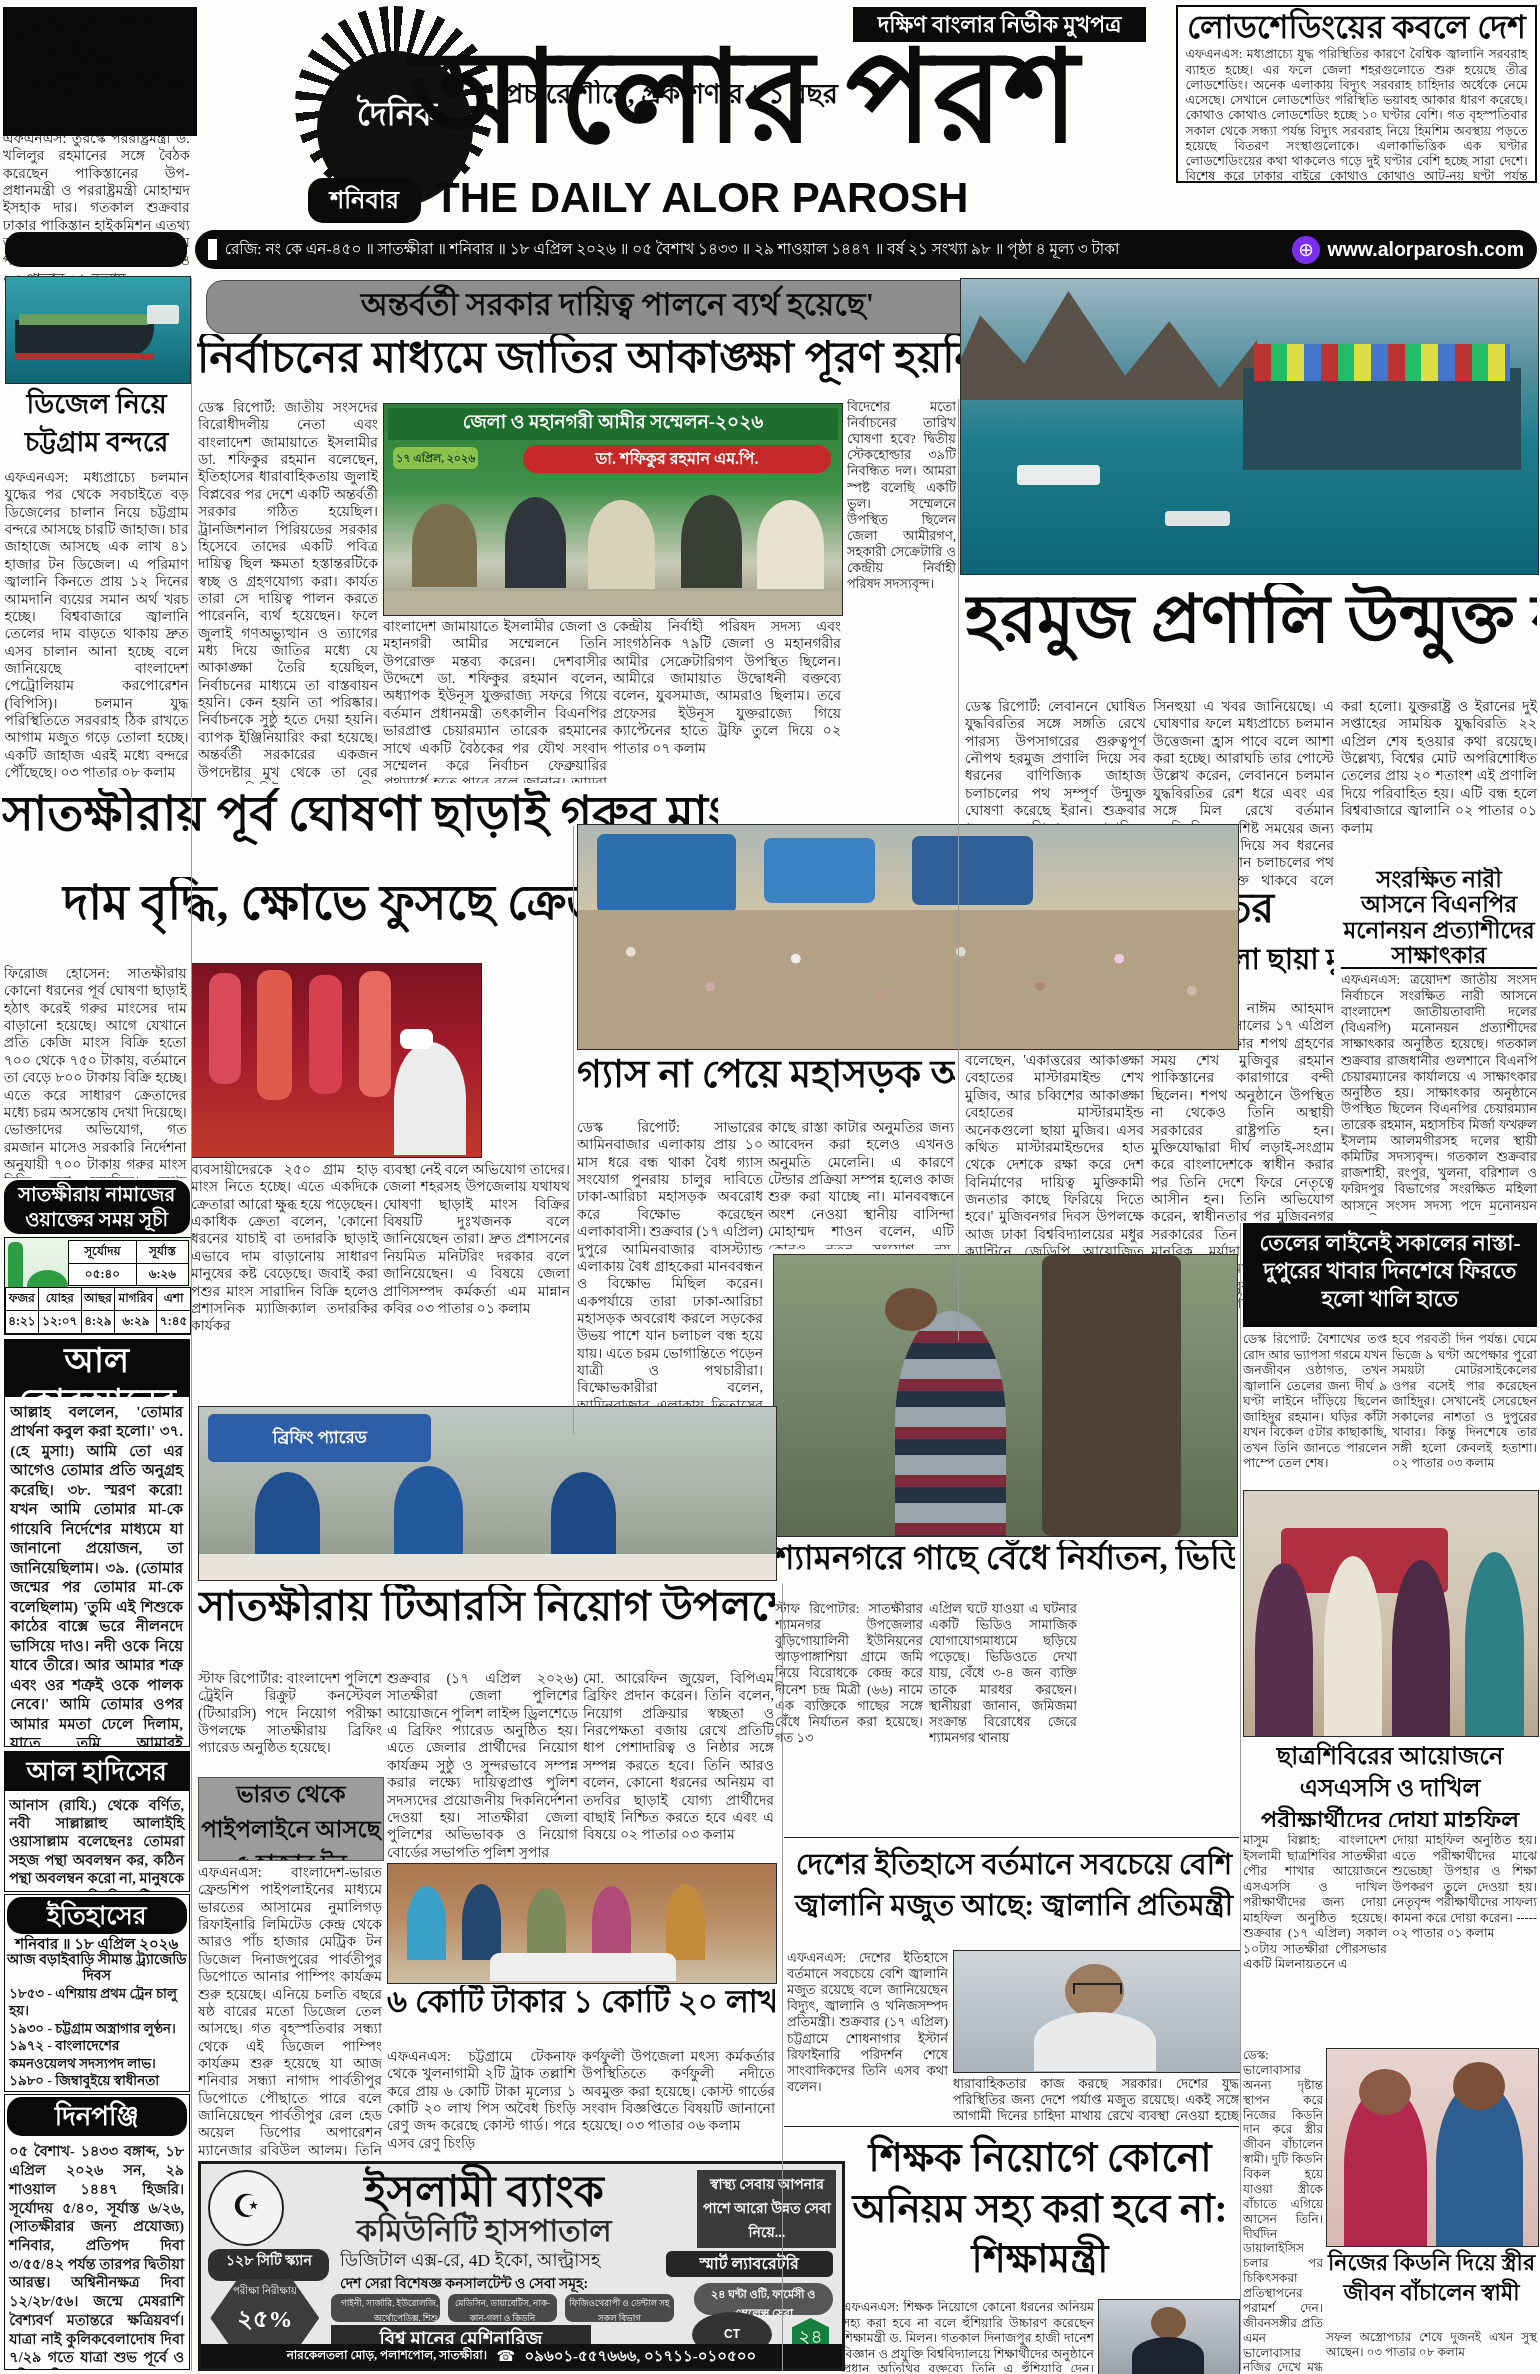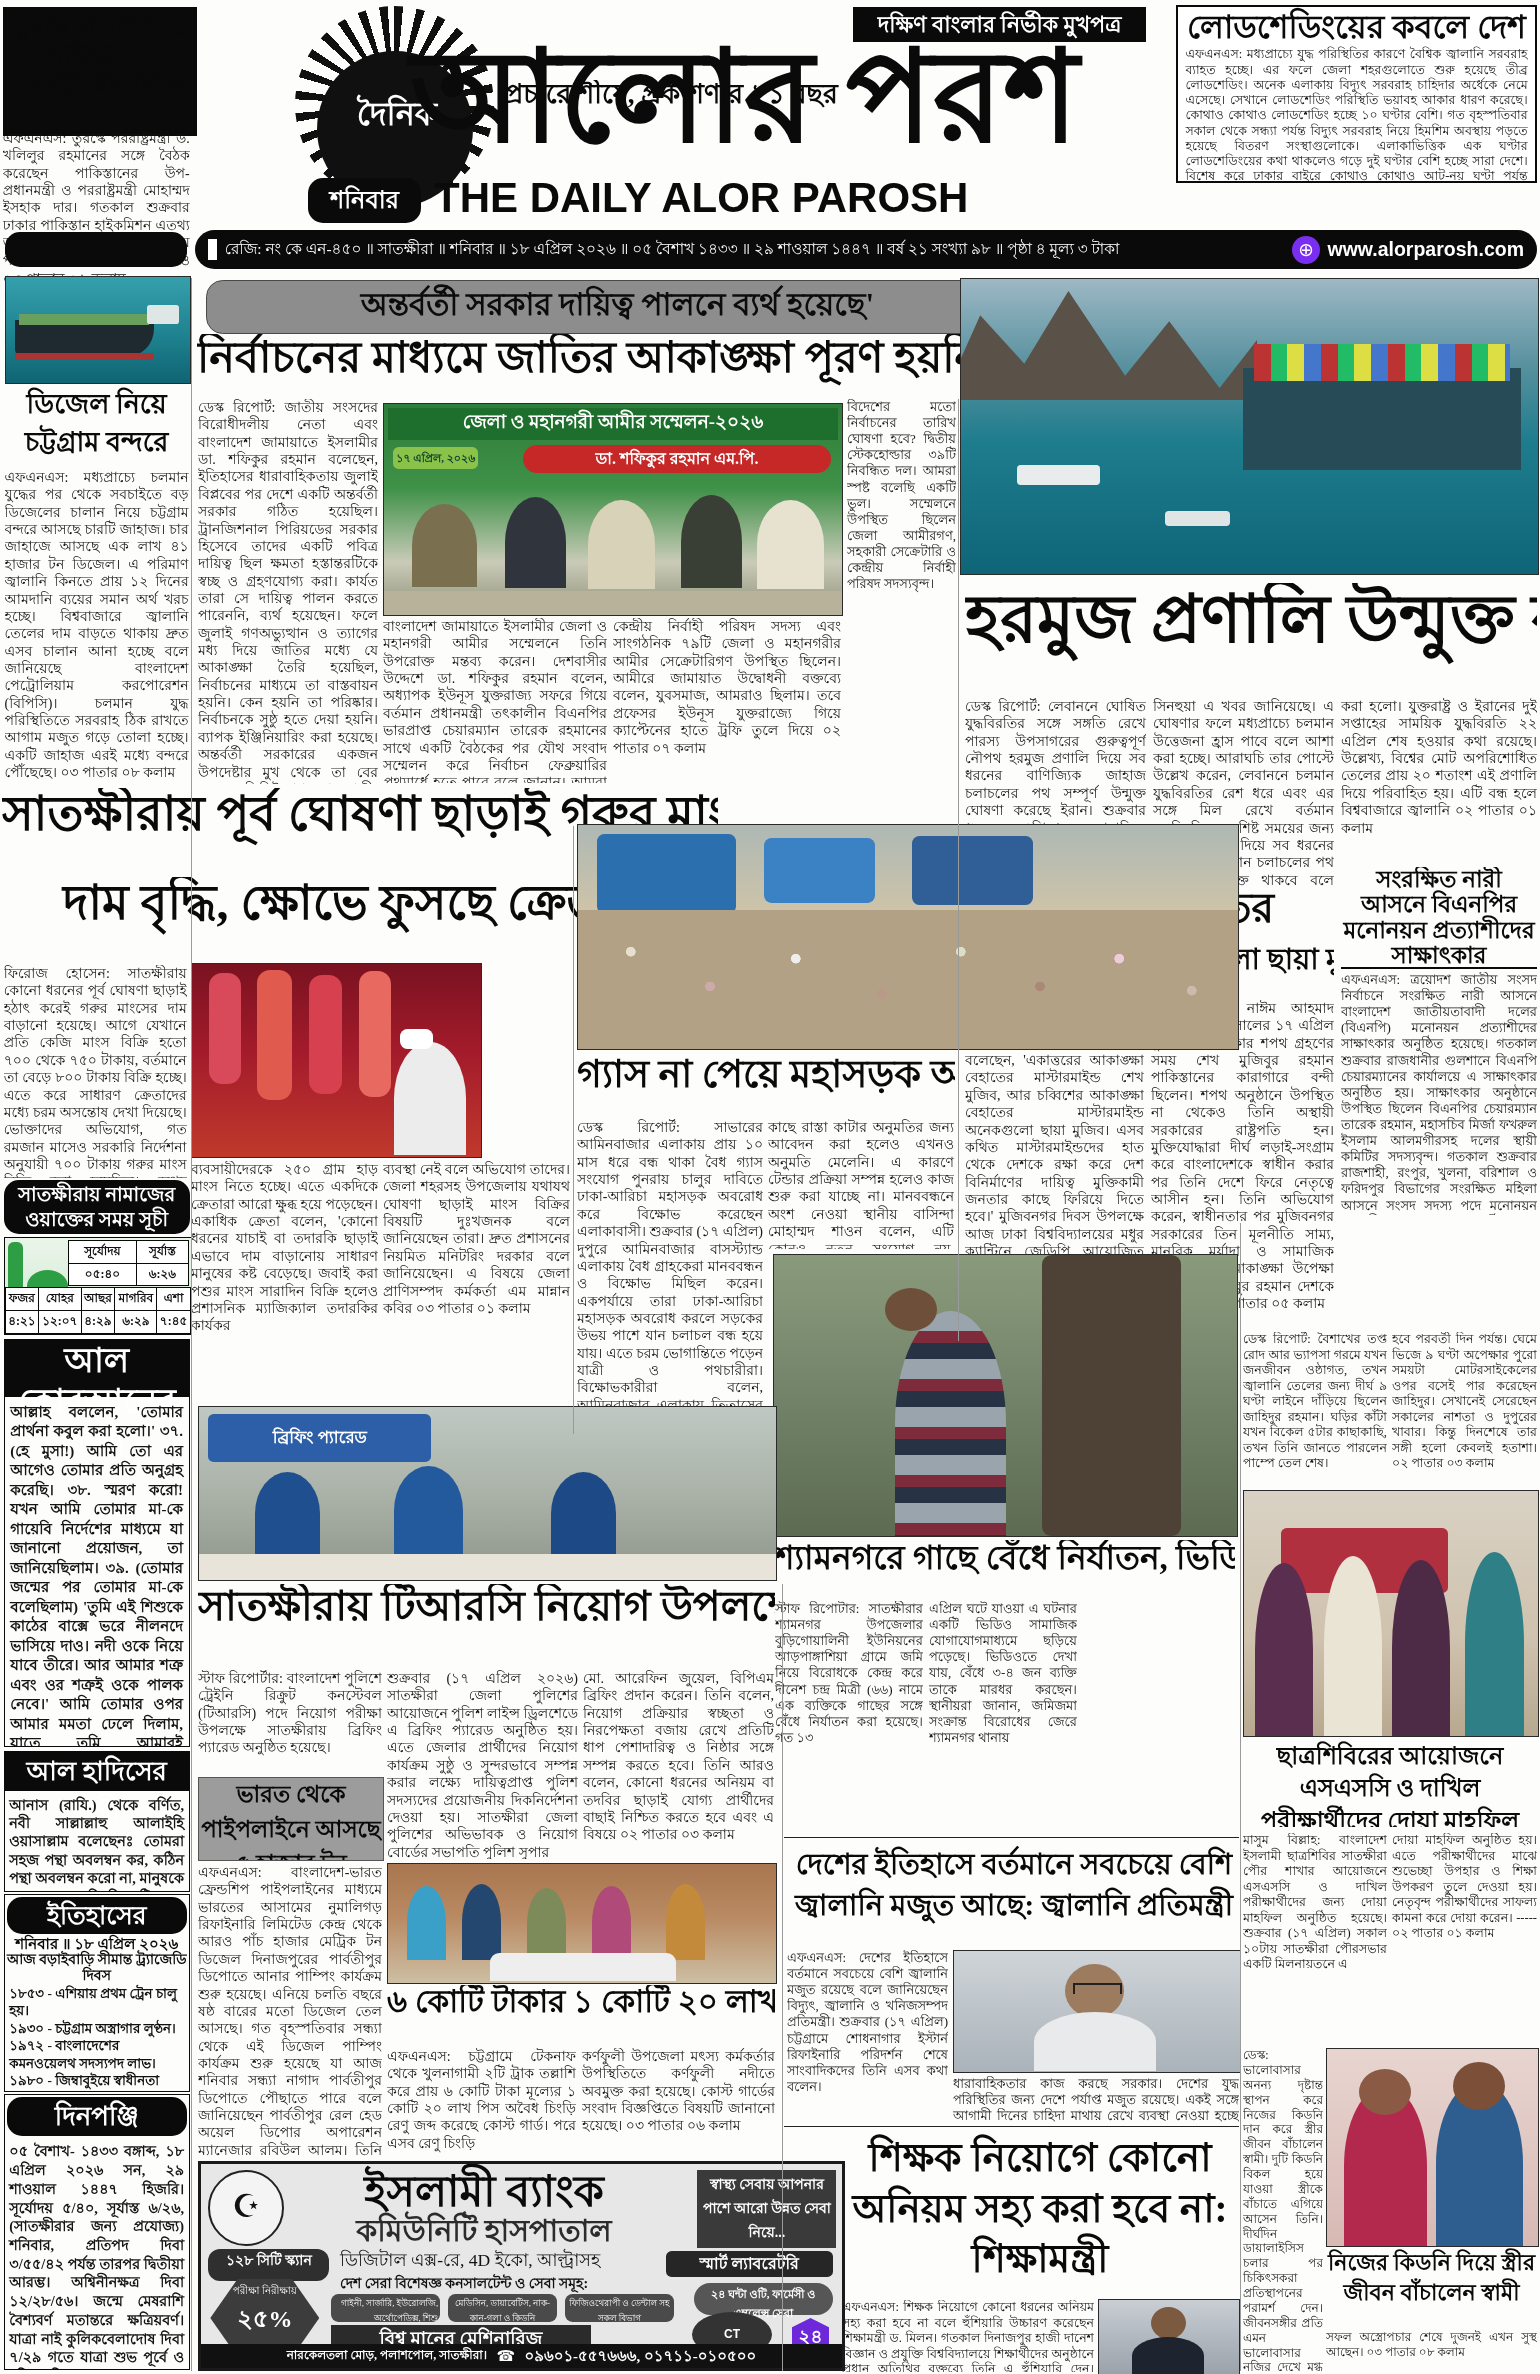--- a/index.html
+++ b/index.html
@@ -147,20 +147,23 @@
 
   <div class="ph" style="left:773px;top:1254px;width:463px;height:281px;background:linear-gradient(180deg,#8a9b7c 0%,#72836a 50%,#5c6b52 100%)">
     <div style="position:absolute;right:56px;top:0;width:139px;height:100%;background:#4e4236;border-radius:9.3px"></div>
     <div class="fig" style="left:121px;top:56px;width:111px;height:225px;background:repeating-linear-gradient(180deg,#9aa4ad 0 20.4px,#7e2c3c 20.4px 32px,#273244 32px 48px)"></div>
     <div style="position:absolute;left:111px;top:33px;width:52px;height:43px;background:#6d4f3a;border-radius:50%"></div>
   </div>
   <div class="b hl" style="left:775px;top:1540px;width:460px;height:56px;font-size:33px;white-space:nowrap">শ্যামনগরে গাছে বেঁধে নির্যাতন, ভিডিও ভাইরাল</div>
   <div class="b bd" style="left:775px;top:1601px;width:148px;height:232px;font-size:13px">স্টাফ রিপোটার: সাতক্ষীরার শ্যামনগর উপজেলার বুড়িগোয়ালিনী ইউনিয়নের আড়পাঙ্গাশিয়া গ্রামে জমি নিয়ে বিরোধকে কেন্দ্র করে দীনেশ চন্দ্র মিত্রী (৬৬) নামে এক ব্যক্তিকে গাছের সঙ্গে বেঁধে নির্যাতন করা হয়েছে। গত ১৩</div>
   <div class="b bd" style="left:929px;top:1601px;width:148px;height:232px;font-size:13px">এপ্রিল ঘটে যাওয়া এ ঘটনার একটি ভিডিও সামাজিক যোগাযোগমাধ্যমে ছড়িয়ে পড়েছে। ভিডিওতে দেখা যায়, বেঁধে ৩-৪ জন ব্যক্তি তাকে মারধর করছেন। স্থানীয়রা জানান, জমিজমা সংক্রান্ত বিরোধের জেরে শ্যামনগর থানায়</div>
 
+  <div class="b blk" style="left:1243px;top:1223px;width:294px;height:104px;padding:7.4px 5.6px;box-sizing:border-box">
+    <div class="hl" style="font-size:21.3px;color:#fff;line-height:1.3">তেলের লাইনেই সকালের নাস্তা-দুপুরের খাবার দিনশেষে ফিরতে হলো খালি হাতে</div>
+  </div>
   <div class="b bd" style="left:1243px;top:1332px;width:144px;height:153px;font-size:12.5px">ডেস্ক রিপোর্ট: বৈশাখের তপ্ত রোদ আর ভ্যাপসা গরমে যখন জনজীবন ওষ্ঠাগত, তখন জ্বালানি তেলের জন্য দীর্ঘ ৯ ঘণ্টা লাইনে দাঁড়িয়ে ছিলেন জাহিদুর রহমান। ঘড়ির কাঁটা যখন বিকেল ৫টার কাছাকাছি, তখন তিনি জানতে পারলেন পাম্পে তেল শেষ।</div>
   <div class="b bd" style="left:1392px;top:1332px;width:145px;height:153px;font-size:12.5px">হবে পরবর্তী দিন পর্যন্ত। ঘেমে ভিজে ৯ ঘণ্টা অপেক্ষার পুরো সময়টা মোটরসাইকেলের ওপর বসেই পার করেছেন জাহিদুর। সেখানেই সেরেছেন সকালের নাশতা ও দুপুরের খাবার। কিন্তু দিনশেষে তার সঙ্গী হলো কেবলই হতাশা। ০২ পাতার ০৩ কলাম</div>
 
   <div class="ph" style="left:1243px;top:1490px;width:294px;height:245px;background:linear-gradient(180deg,#d9d2c4 0%,#cfc2ae 60%,#b7a88f 100%)">
     <div style="position:absolute;left:37px;top:37px;width:167px;height:65px;background:#b03040;border-radius:5.6px"></div>
     <div class="fig" style="left:11px;top:72px;width:58px;height:173px;background:#5a2e4e"></div>
     <div class="fig" style="left:80px;top:65px;width:58px;height:180px;background:#e9e4d4"></div>
     <div class="fig" style="left:148px;top:69px;width:58px;height:176px;background:#4d2a46"></div>
     <div class="fig" style="left:221px;top:61px;width:59px;height:184px;background:#2e7f86"></div>
   </div>
@@ -242,21 +245,21 @@
       <div style="font-size:24px;font-weight:bold">২৫%</div>
       <div style="font-size:12px;font-weight:bold">কম খরচ</div>
       <div style="font-size:9.3px">সব সময় সবার জন্য</div>
     </div>
     <div style="position:absolute;left:130px;top:130px;width:109px;height:28px;background:#4a4a4a;border-radius:7.4px;color:#fff;font-size:8.8px;text-align:right;padding:1.9px;box-sizing:border-box">গাইনী, সার্জারি, ইউরোলজি, অর্থোপেডিক্স, শিশু</div>
     <div style="position:absolute;left:247px;top:130px;width:109px;height:28px;background:#4a4a4a;border-radius:7.4px;color:#fff;font-size:8.8px;text-align:center;padding:1.9px;box-sizing:border-box">মেডিসিন, ডায়াবেটিস, নাক-কান-গলা ও কিডনি</div>
     <div style="position:absolute;left:364px;top:130px;width:109px;height:28px;background:#4a4a4a;border-radius:7.4px;color:#fff;font-size:8.8px;text-align:center;padding:1.9px;box-sizing:border-box">ফিজিওথেরাপী ও ডেন্টাল সহ সকল বিভাগ</div>
     <div style="position:absolute;right:9.3px;top:119px;width:139px;height:32px;background:#565656;border-radius:16px;color:#fff;font-size:11px;font-weight:bold;text-align:center;padding:2.8px 5.6px;box-sizing:border-box">২৪ ঘন্টা ওটি, ফার্মেসী ও এম্বুলেন্স সেবা</div>
     <div style="position:absolute;left:130px;top:161px;width:260px;height:28px;background:#2b2b2b;color:#fff;font-size:18.6px;font-weight:bold;text-align:center;line-height:28px">বিশ্ব মানের মেশিনারিজ</div>
     <div style="position:absolute;right:70px;top:148px;width:80px;height:45px;background:#333;border-radius:50%;color:#fff;font-size:12px;font-weight:bold;text-align:center;line-height:45px" class="sans">CT Angiogram</div>
-    <div style="position:absolute;right:13px;top:154px;width:37px;height:37px;background:#6d28d9;color:#fff;font-size:18.6px;font-weight:bold;text-align:center;line-height:37px;clip-path:polygon(50% 0,100% 25%,100% 75%,50% 100%,0 75%,0 25%)">২৪</div>
+    <div style="position:absolute;right:13px;top:154px;width:37px;height:37px;background:#15803d;color:#fff;font-size:18.6px;font-weight:normal;text-align:center;line-height:37px;clip-path:polygon(50% 0,100% 25%,100% 75%,50% 100%,0 75%,0 25%)">২৪</div>
 
     <div style="position:absolute;left:0;bottom:0;width:100%;height:24px;background:#111;color:#fff;display:flex;align-items:center;justify-content:center;gap:9.3px">
       <span style="font-size:12px;font-weight:bold;white-space:nowrap">নারকেলতলা মোড়, পলাশপোল, সাতক্ষীরা।</span>
       <span>☎</span>
       <span style="font-size:15px;font-weight:bold;white-space:nowrap">০৯৬০১-৫৫৭৬৬৬, ০১৭১১-০১০৫০০</span>
     </div>
   </div>
 
   <div class="ph" style="left:4.6px;top:276px;width:184px;height:106px;background:linear-gradient(180deg,#35a0ac 0%,#1d7f8d 60%,#0f6472 100%)">
     <div style="position:absolute;left:9.3px;top:43px;width:139px;height:37px;background:#1e2a30;border-radius:0 0 28px 7.4px"></div>

